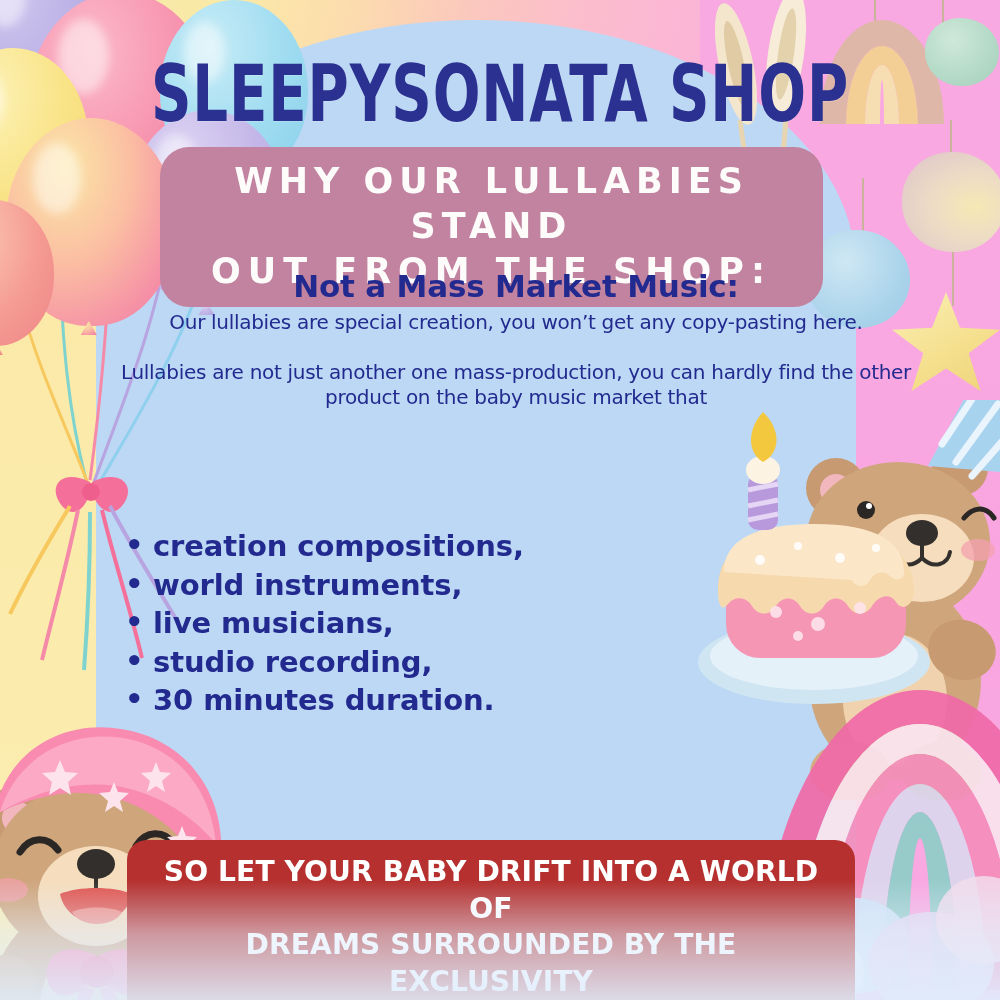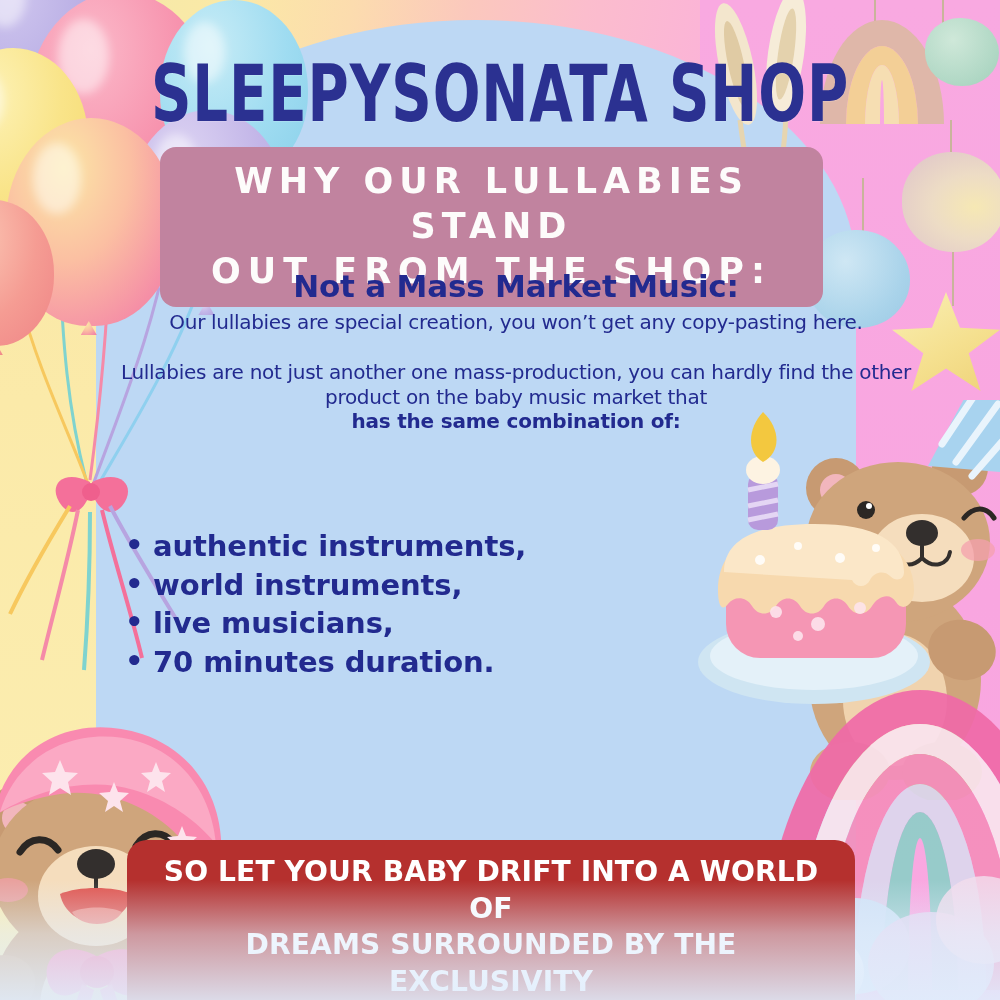--- a/index.html
+++ b/index.html
@@ -119,21 +119,21 @@
     transform:scaleX(.84) scaleY(1.18);
     transform-origin:center top;
     text-shadow:0 1px 0 rgba(255,255,255,.15);
     white-space:nowrap;
   }
 
   .subtitle-banner {
     position:absolute; left:160px; top:147px;
     width:663px;
     background:#c1839f;
-    border-radius:16px;
+    border-radius:29px;
     padding:12px 10px 14px;
     text-align:center;
   }
   .subtitle-banner .sb-line {
     display:block;
     font-family:"DejaVu Sans", sans-serif;
     font-weight:700;
     font-size:35px;
     letter-spacing:6px;
     color:#fdfcfb;
@@ -436,29 +436,29 @@
   <div class="subtitle-banner">
     <span class="sb-line l1">WHY OUR LULLABIES STAND</span>
     <span class="sb-line l2">OUT FROM THE SHOP:</span>
   </div>
 
   <div class="body-wrap">
     <div class="lead-head">Not a Mass Market Music:</div>
     <div class="para p1">Our lullabies are special creation, you won’t get any copy-pasting here.</div>
     <div class="para p2">
       <span>Lullabies are not just another one mass-production, you can hardly find the other product on the baby music market that</span>
-      <span class="strong">has the same combination of:</span>
     </div>
   </div>
 
   <ul class="bullets">
-    <li>authentic instruments,</li>
+    <li>creation compositions,</li>
     <li>world instruments,</li>
     <li>live musicians,</li>
-    <li>70 minutes duration.</li>
+    <li>studio recording,</li>
+    <li>30 minutes duration.</li>
   </ul>
 
 
   <div class="cta-banner">
     <span class="cta-line">SO LET YOUR BABY DRIFT INTO A WORLD OF</span>
     <span class="cta-line">DREAMS SURROUNDED BY THE EXCLUSIVITY</span>
     <span class="cta-line">OF METICULOUSLY CREATED LULLABIES.</span>
   </div>
 
   <div class="bg-bottom-light"></div>

